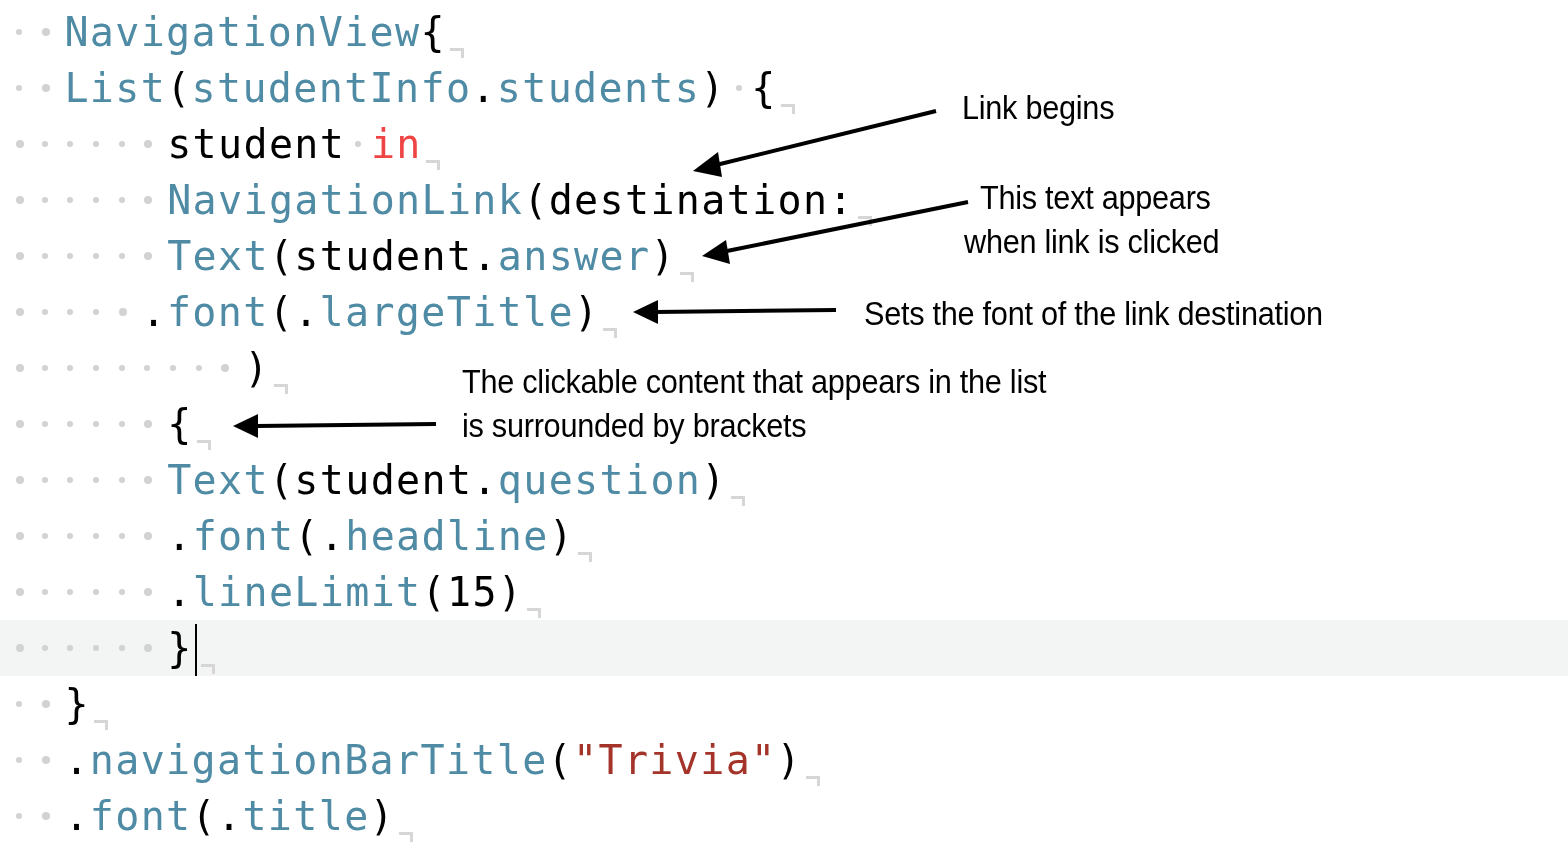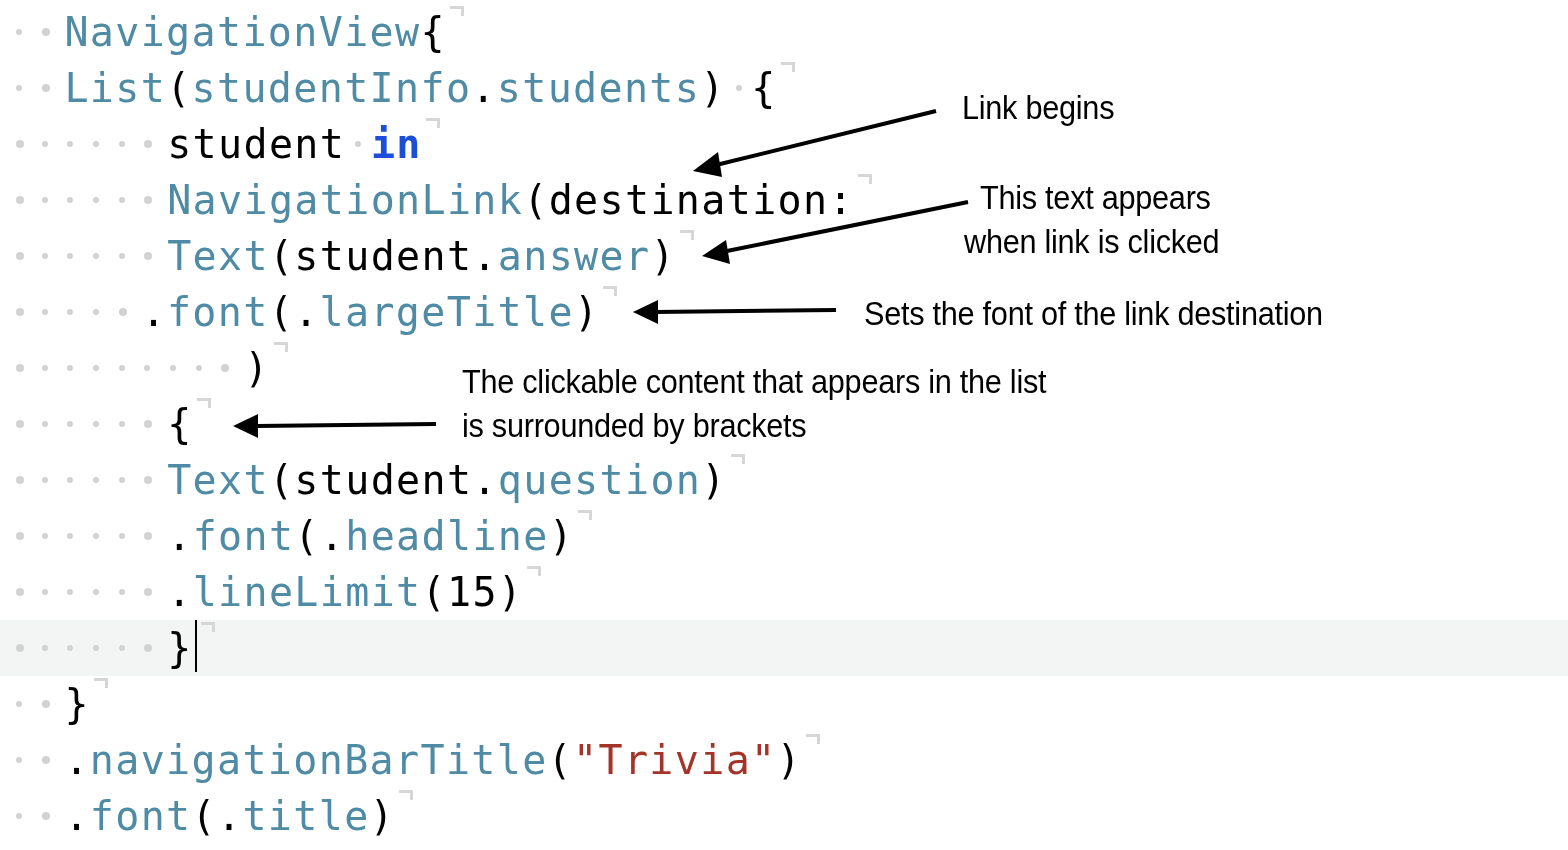--- a/index.html
+++ b/index.html
@@ -5,27 +5,27 @@
   html, body { margin: 0; padding: 0; background: #ffffff; }
   body { width: 1568px; height: 850px; position: relative; overflow: hidden; }
   .editor { position: absolute; left: 0; top: 0; width: 1568px; height: 850px; }
   .line {
     position: absolute; left: 0; width: 1568px; height: 56px;
     font-family: "DejaVu Sans Mono", "Liberation Mono", monospace;
     font-size: 40px; line-height: 56px; white-space: pre;
     color: #000000;
   }
   .line.current { background: #f3f5f4; }
-  .code { position: absolute; top: 0; height: 56px; display: flex; align-items: flex-start; letter-spacing: 1.35px; }
+  .code { position: absolute; top: 0; height: 56px; display: flex; align-items: flex-end; letter-spacing: 1.35px; }
   .dots { position: absolute; top: 0; left: 0; height: 56px; }
   .dot { position: absolute; top: 25px; width: 6px; height: 6px; border-radius: 50%; background: #d2d2d2; }
   .dot.big { top: 24px; width: 8px; height: 8px; }
   .tok-type { color: #4f8ba4; }
   .tok-plain { color: #000000; }
-  .tok-kw { color: #1d4ed8; font-weight: bold; }
+  .tok-kw { color: #ef4444; }
   .tok-str { color: #a4342a; }
   .eol { display: inline-block; width: 14px; height: 14px; margin-left: 4px; position: relative; top: 2px; }
   .eol::before { content: ""; position: absolute; left: 0; top: 0; width: 14px; height: 3px; background: #d6d6d6; }
   .eol::after { content: ""; position: absolute; right: 0; top: 0; width: 3px; height: 10px; background: #d6d6d6; }
   .caret { display: inline-block; width: 2px; height: 52px; background: #000; margin-left: 2px; position: relative; top: 0; }
   .annot {
     position: absolute; font-family: "Liberation Sans", sans-serif; font-size: 33px; color: #000;
     line-height: 44px; white-space: nowrap; letter-spacing: -0.3px; transform: scaleX(0.93); transform-origin: left center;
   }
   svg.arrows { position: absolute; left: 0; top: 0; width: 1568px; height: 850px; pointer-events: none; }

